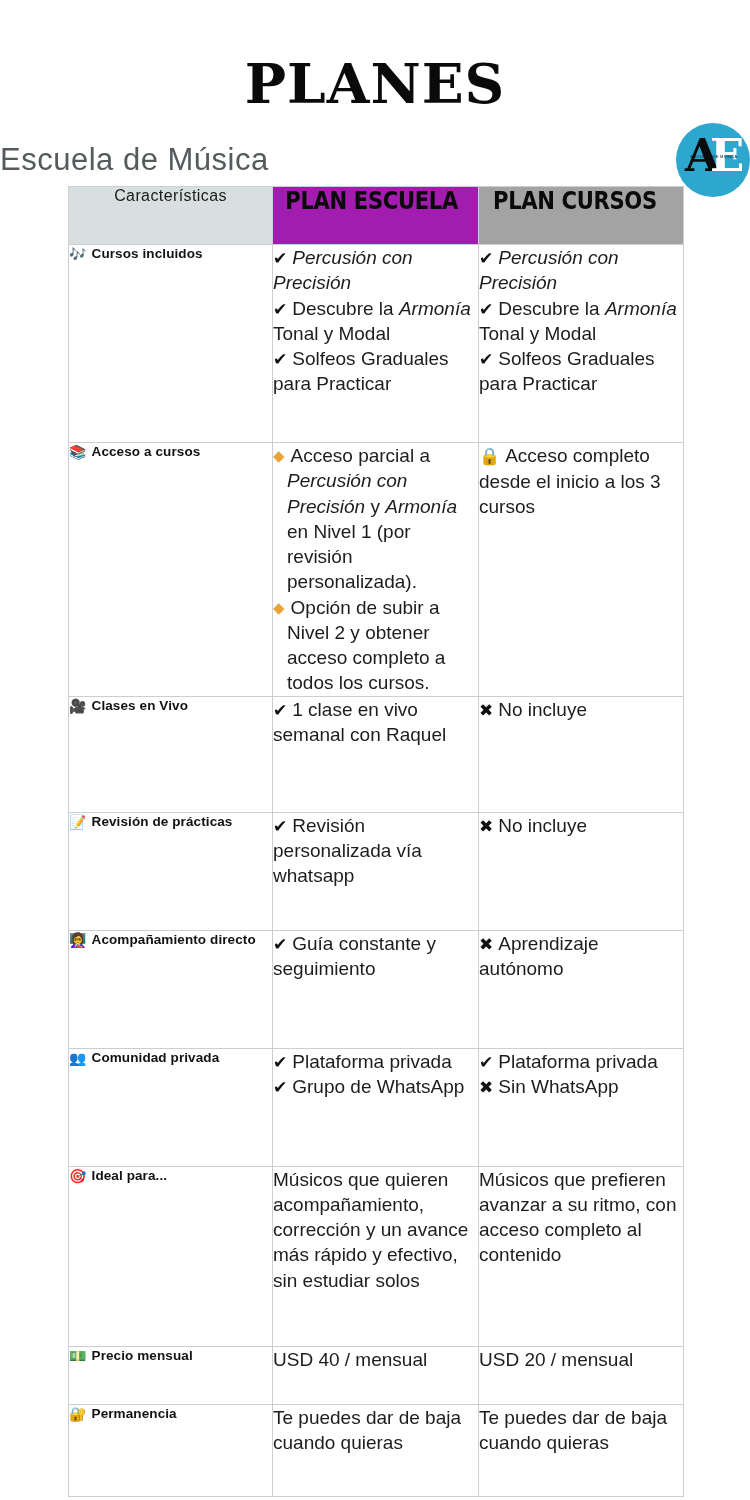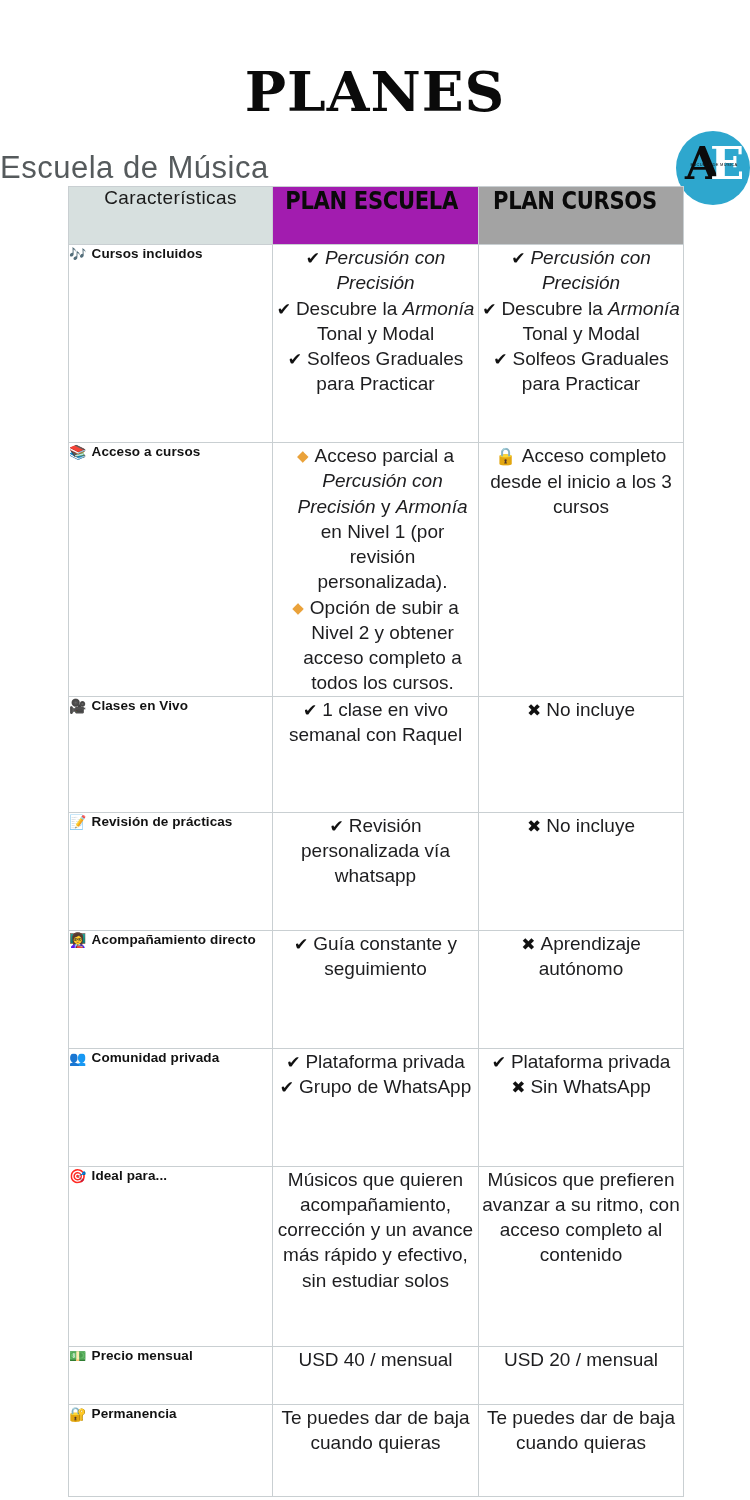--- a/index.html
+++ b/index.html
@@ -15,21 +15,21 @@
   .page {
     position: relative;
     width: 750px;
     height: 1500px;
     background: #ffffff;
   }
 
   
   .header {
     position: absolute;
-    top: 16px; left: 0;
+    top: 8px; left: 0;
     width: 750px;
     height: 186px;
     display: flex;
     flex-direction: column;
     align-items: center;
     justify-content: flex-start;
     padding-top: 48px;
   }
 
   .title {
@@ -125,21 +125,21 @@
     height: 58px;
     vertical-align: middle;
   }
   .th-feature { background: #d7e0df; }
   .th-plan    { background: #a21caf; }
   .th-course  { background: #a3a3a3; }
 
   .th-feature .htxt {
     font-family: "Liberation Sans", sans-serif;
     font-weight: 400;
-    font-size: 19px;
+    font-size: 16px;
     color: #1a1a1a;
     text-align: center;
     letter-spacing: 0.4px;
   }
   .th-plan .htxt, .th-course .htxt {
     font-family: "DejaVu Sans", sans-serif;
     font-weight: bold;
     font-size: 24px;
     color: #0a0a0a;
     letter-spacing: -0.4px;
@@ -167,21 +167,20 @@
     vertical-align: -1px;
   }
 
   .cell-body {
     padding: 12px 12px 12px 13px;
     font-family: "Liberation Sans", sans-serif;
     font-weight: 300;
     font-size: 19px;
     line-height: 1.33;
     color: #1d1d1f;
-    text-align: center;
   }
   .cell-body p { margin: 0; }
   .cell-body .mark {
     font-family: "DejaVu Sans", sans-serif;
     font-weight: bold;
     font-size: 17px;
     color: #111;
     margin-right: 5px;
   }
   .cell-body .bullet-dot {

